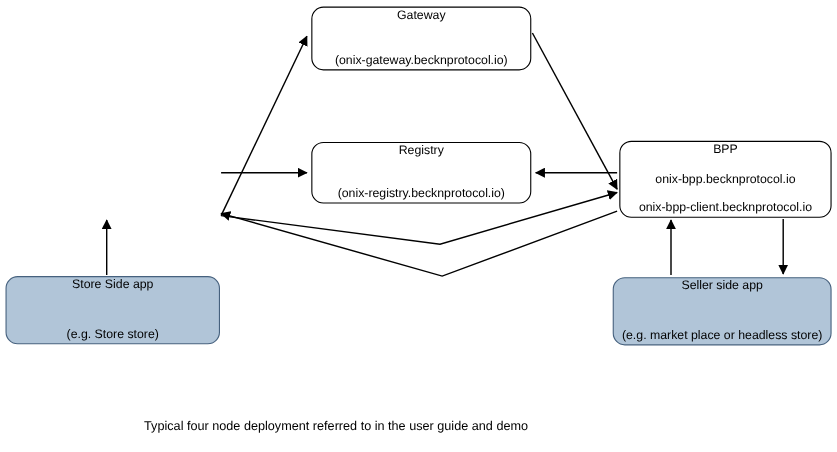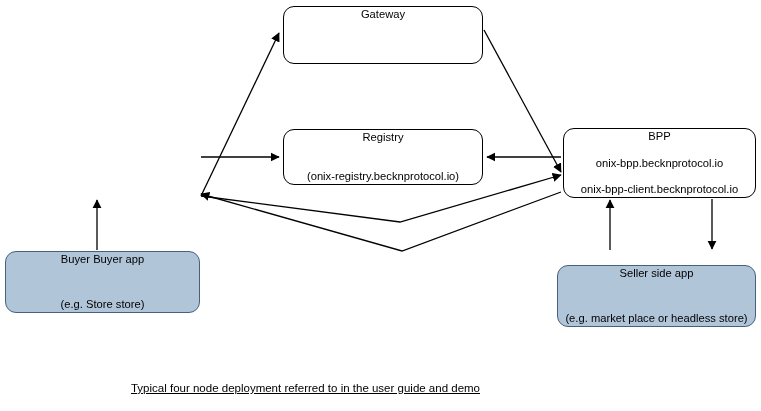--- a/index.html
+++ b/index.html
@@ -86,39 +86,40 @@
       <path d="M 97 250 L 97 200" marker-end="url(#arrow)"></path>
 
       <path d="M 610 250 L 610 200" marker-end="url(#arrow)"></path>
 
       <path d="M 712 199 L 712 249" marker-end="url(#arrow)"></path>
     </g>
   </svg>
 
   <div class="node plain" style="left:283px; top:6px; width:200px; height:58px;">
     <span class="ln">Gateway</span>
+    <span class="ln">(onix-gateway.becknprotocol.io)</span>
   </div>
 
 
   <div class="node plain" style="left:563px; top:128px; width:193px; height:70px;">
     <span class="ln">BPP</span>
     <span class="ln">onix-bpp.becknprotocol.io</span>
     <span class="ln">onix-bpp-client.becknprotocol.io</span>
   </div>
 
   <div class="node plain" style="left:283px; top:129px; width:200px; height:56px;">
     <span class="ln">Registry</span>
     <span class="ln">(onix-registry.becknprotocol.io)</span>
   </div>
 
   <div class="node shaded" style="left:5px; top:251px; width:195px; height:62px;">
-    <span class="ln">Buyer Buyer app</span>
+    <span class="ln">Store Side app</span>
     <span class="ln">(e.g. Store store)</span>
   </div>
 
-  <div class="node shaded" style="left:557px; top:265px; width:199px; height:62px;">
+  <div class="node shaded" style="left:557px; top:252px; width:199px; height:62px;">
     <span class="ln">Seller side app</span>
     <span class="ln">(e.g. market place or headless store)</span>
   </div>
 
-  <div class="caption" style="left:0px; top:382px; width:611px;text-decoration:underline;">Typical four node deployment referred to in the user guide and demo</div>
+  <div class="caption" style="left:0px; top:382px; width:611px;">Typical four node deployment referred to in the user guide and demo</div>
 
 </div>
 
 </body></html>

